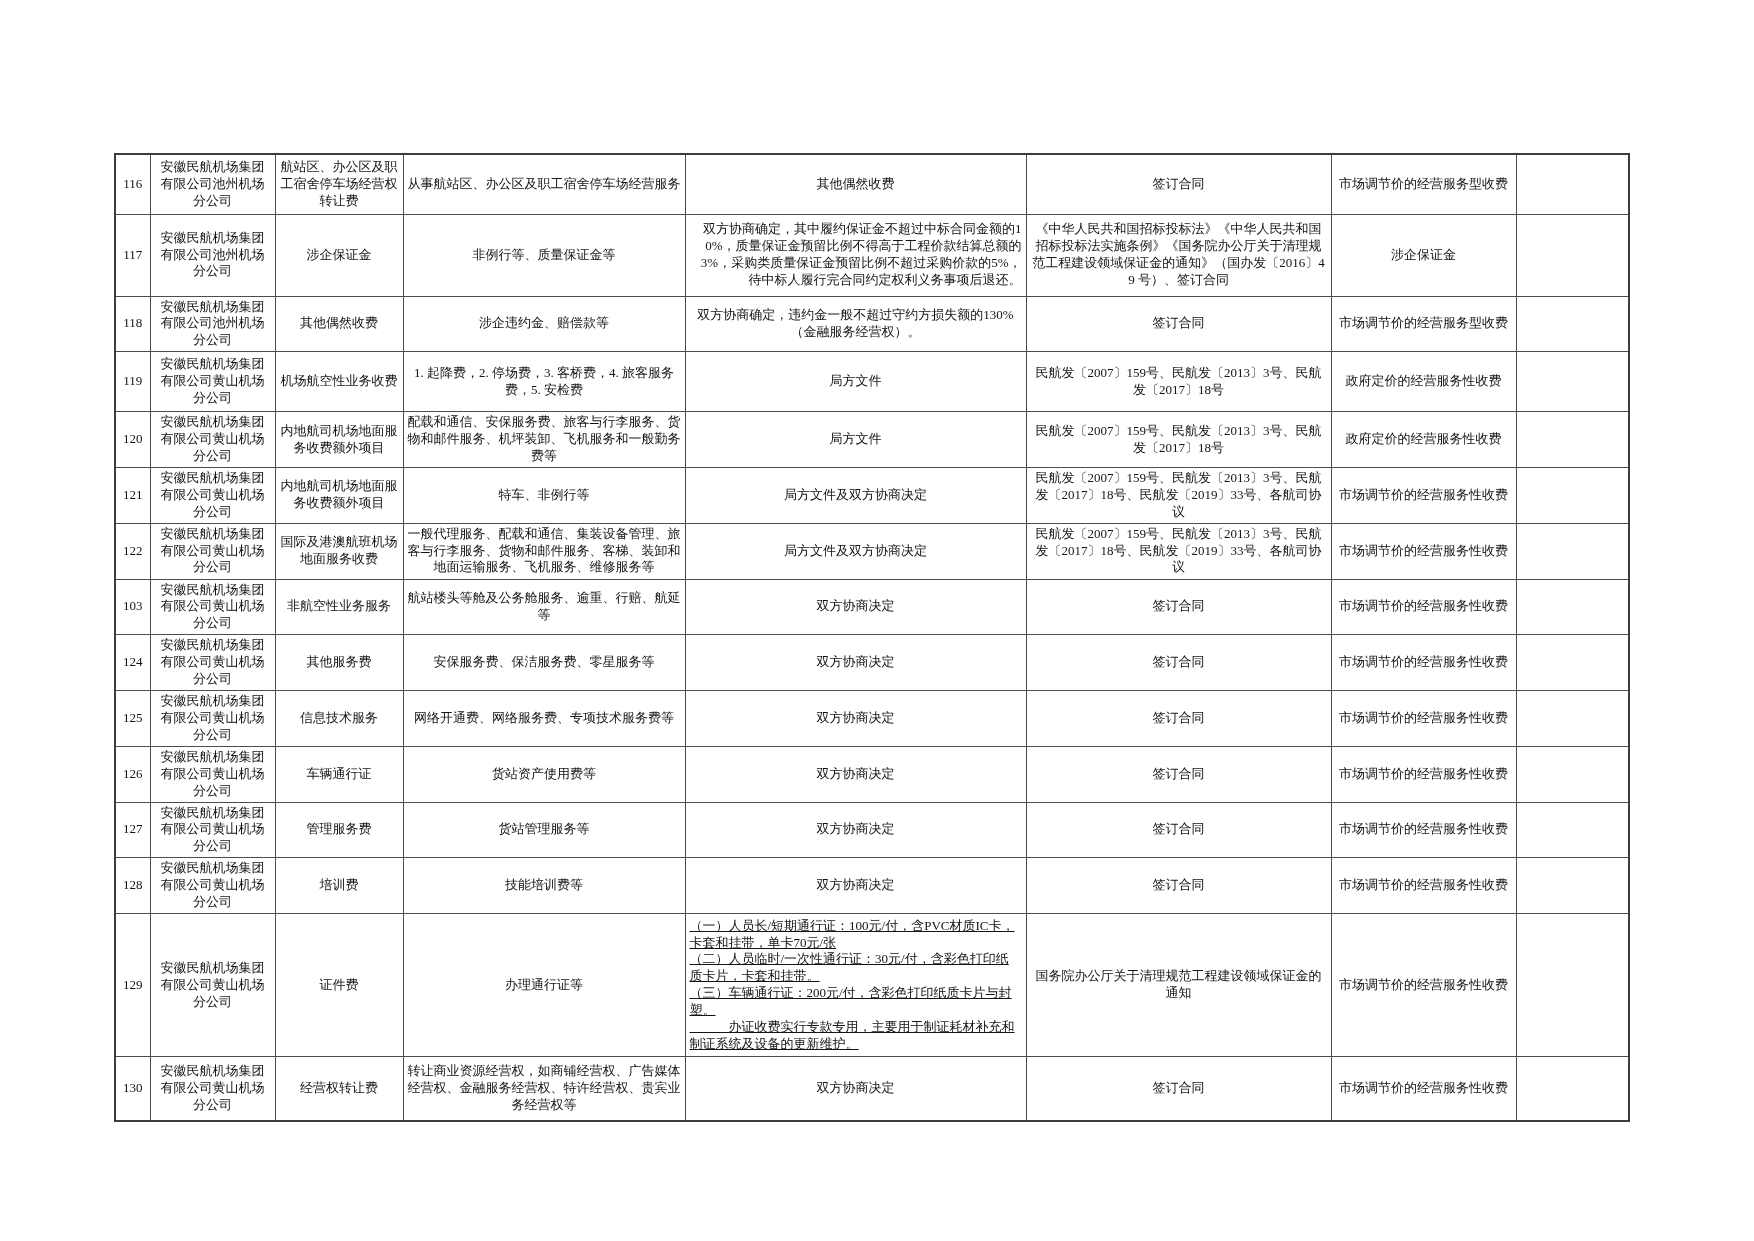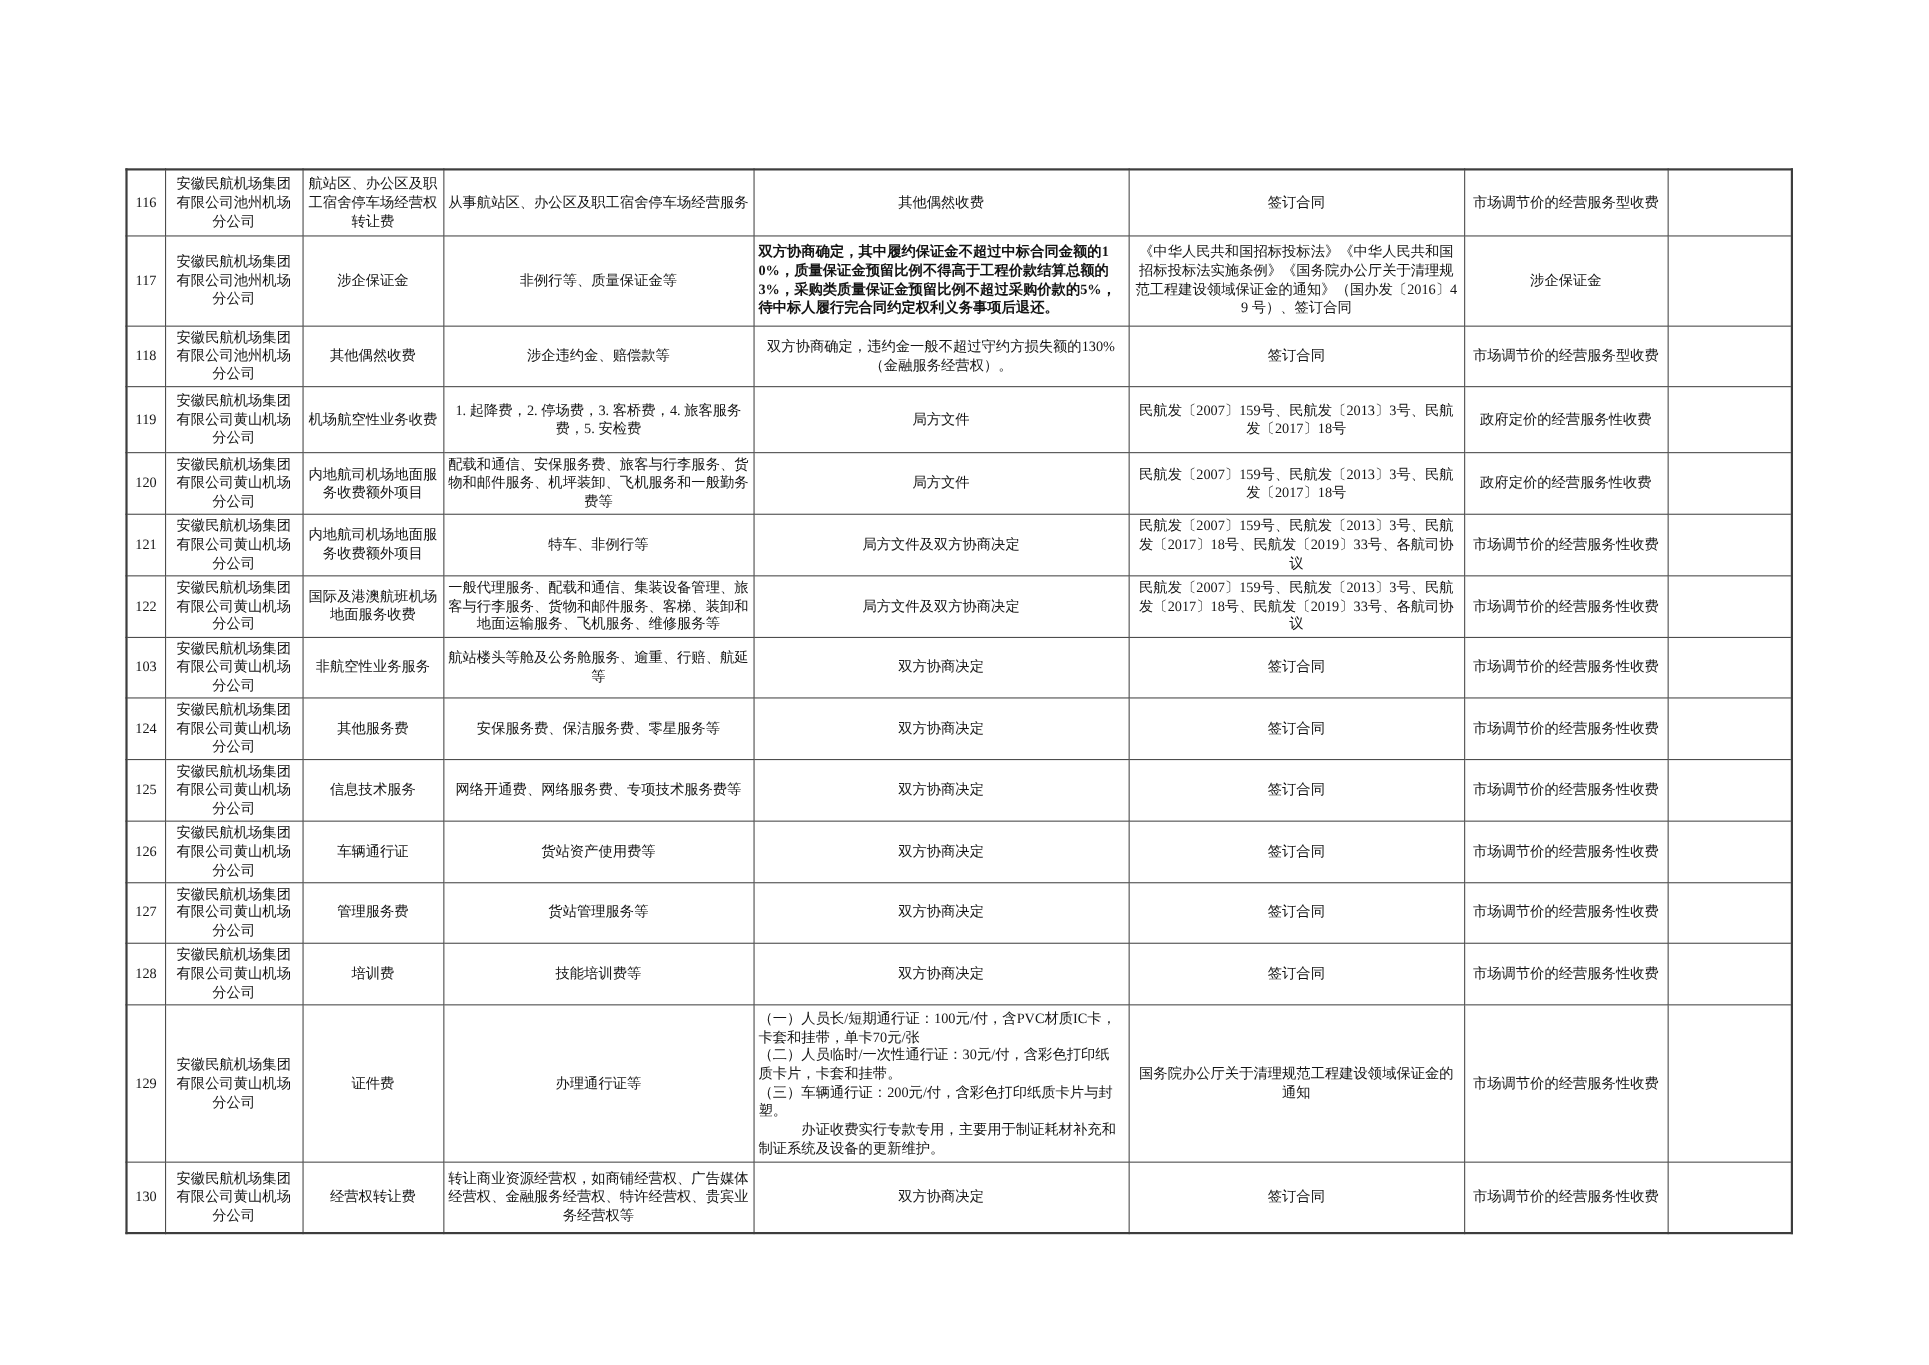--- a/index.html
+++ b/index.html
@@ -29,26 +29,26 @@
     font-size: 13px;
     line-height: 1.3;
     color: #141414;
     text-align: center;
     vertical-align: middle;
     padding: 2px 4px;
     word-break: break-all;
     overflow: hidden;
   }
   table.fee-table td.align-left {
-    text-align: left;
-    font-weight: bold;
+    text-align: right;
   }
   table.fee-table td.pre {
     white-space: pre-wrap;
     text-align: left;
+    text-decoration: underline;
   }
   
   col.c0 { width: 35px; }
   col.c1 { width: 125px; }
   col.c2 { width: 128px; }
   col.c3 { width: 282px; }
   col.c4 { width: 341px; }
   col.c5 { width: 305px; }
   col.c6 { width: 185px; }
   col.c7 { width: 113px; }

